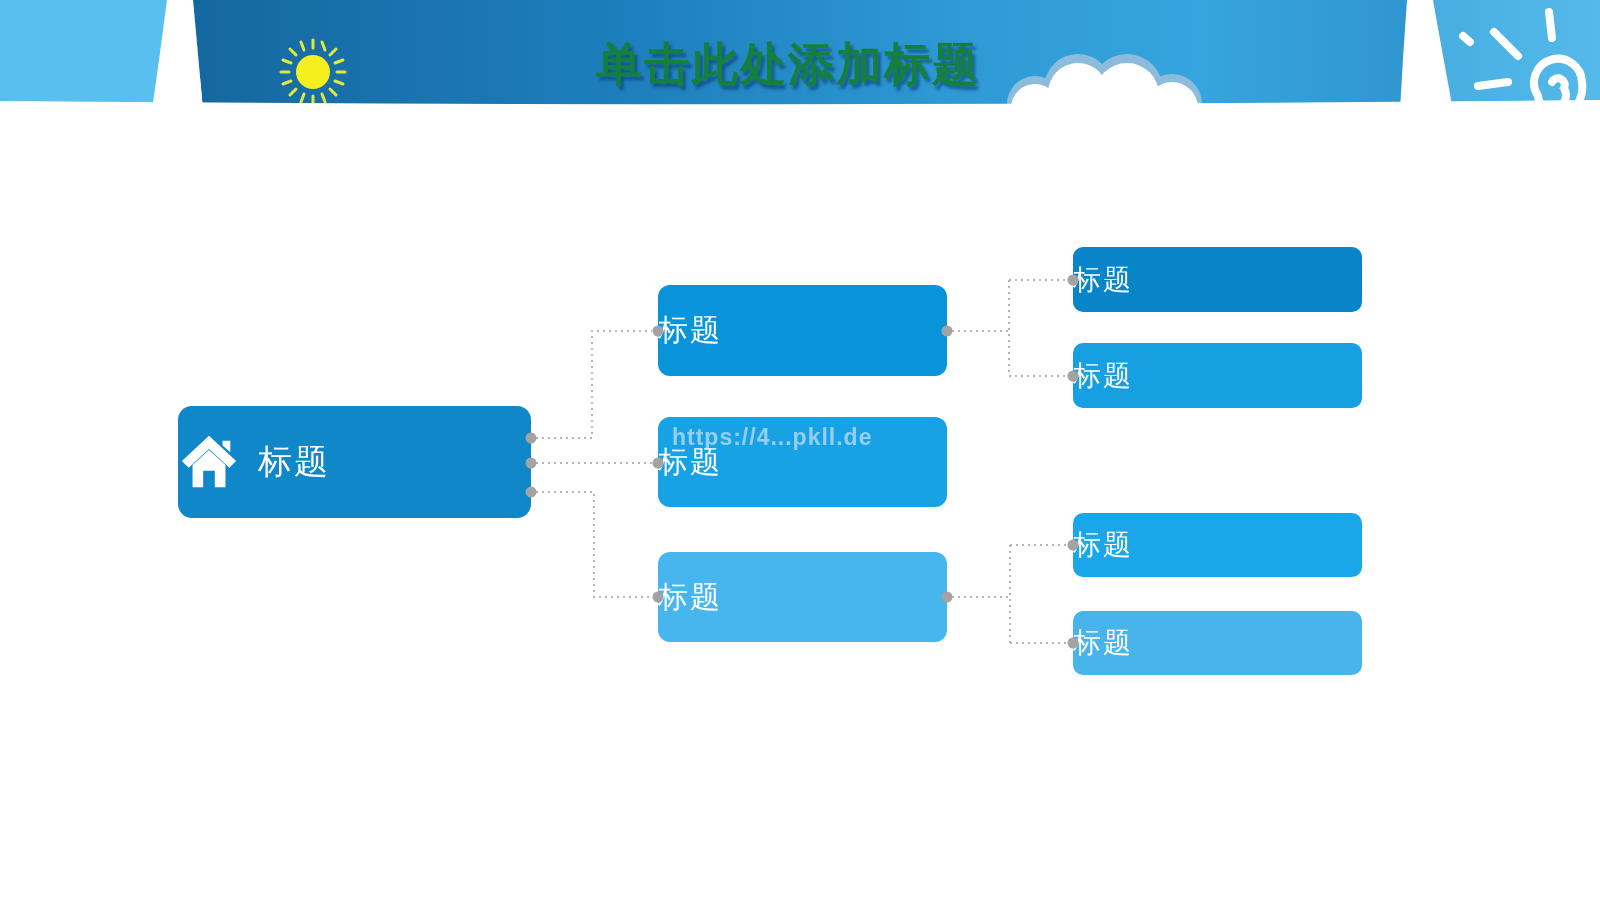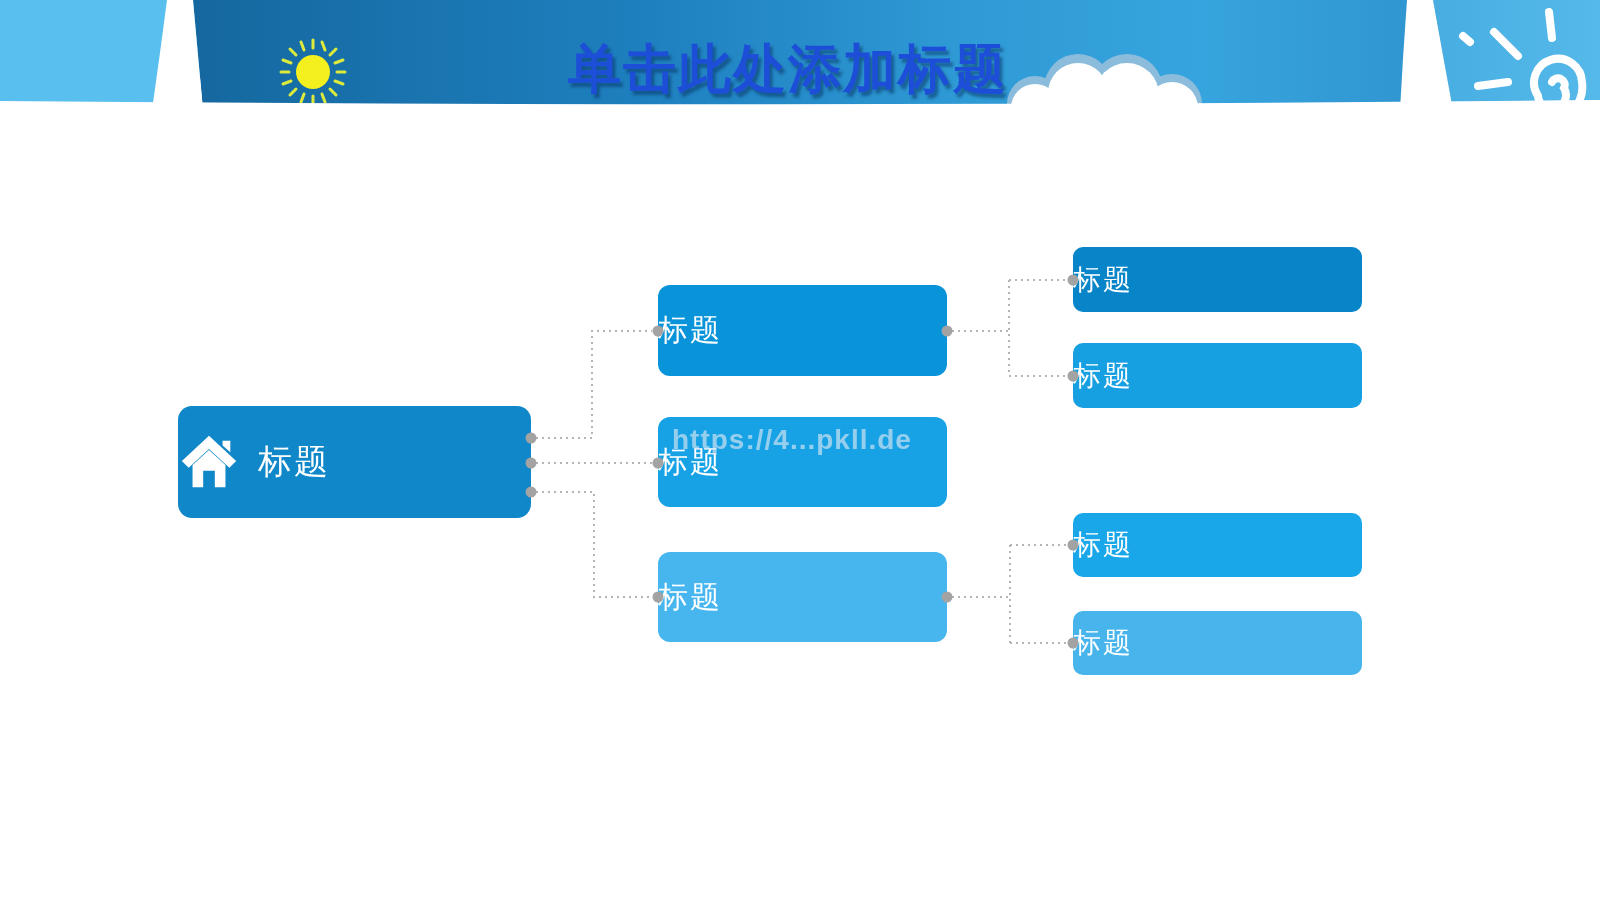--- a/index.html
+++ b/index.html
@@ -9,21 +9,21 @@
     background: #ffffff;
     position: relative;
   }
   #stage { position: absolute; inset: 0; width: 1600px; height: 900px; }
 
   
   #header { position: absolute; left: 0; top: 0; width: 1600px; height: 110px; }
   #header svg { display: block; }
   #slide-title {
     position: absolute; left: 788px; top: 34px; transform: translateX(-50%);
-    font-size: 53px; font-weight: bold; color: #1d4ed8; letter-spacing: 2px;
+    font-size: 46px; font-weight: bold; color: #15803d; letter-spacing: 2px;
     white-space: nowrap; z-index: 5;
     text-shadow: 3px 4px 3px rgba(8,52,100,0.55);
   }
 
   
   .node {
     position: absolute; display: flex; align-items: center; justify-content: flex-start;
     color: #ffffff; z-index: 2;
   }
   .node .label { position: relative; z-index: 2; letter-spacing: 2px; }
@@ -37,21 +37,21 @@
   #node-r4     { left: 1073px; top: 611px; width: 289px; height: 64px; border-radius: 10px; font-size: 28px; }
 
   #node-root .home-icon { width: 62px; height: 62px; flex: 0 0 auto; }
 
   
   #connectors { position: absolute; left: 0; top: 0; z-index: 3; pointer-events: none; }
 
   
   #watermark {
     position: absolute; left: 672px; top: 424px; z-index: 6;
-    font-size: 28px; font-weight: bold; letter-spacing: 1px;
+    font-size: 23px; font-weight: bold; letter-spacing: 1px;
     color: rgba(228,234,240,0.62); pointer-events: none; white-space: nowrap;
   }
 </style>
 </head>
 <body>
 
 <div id="stage">
 
   <div id="header">
     <svg width="1600" height="110" viewBox="0 0 1600 110">

